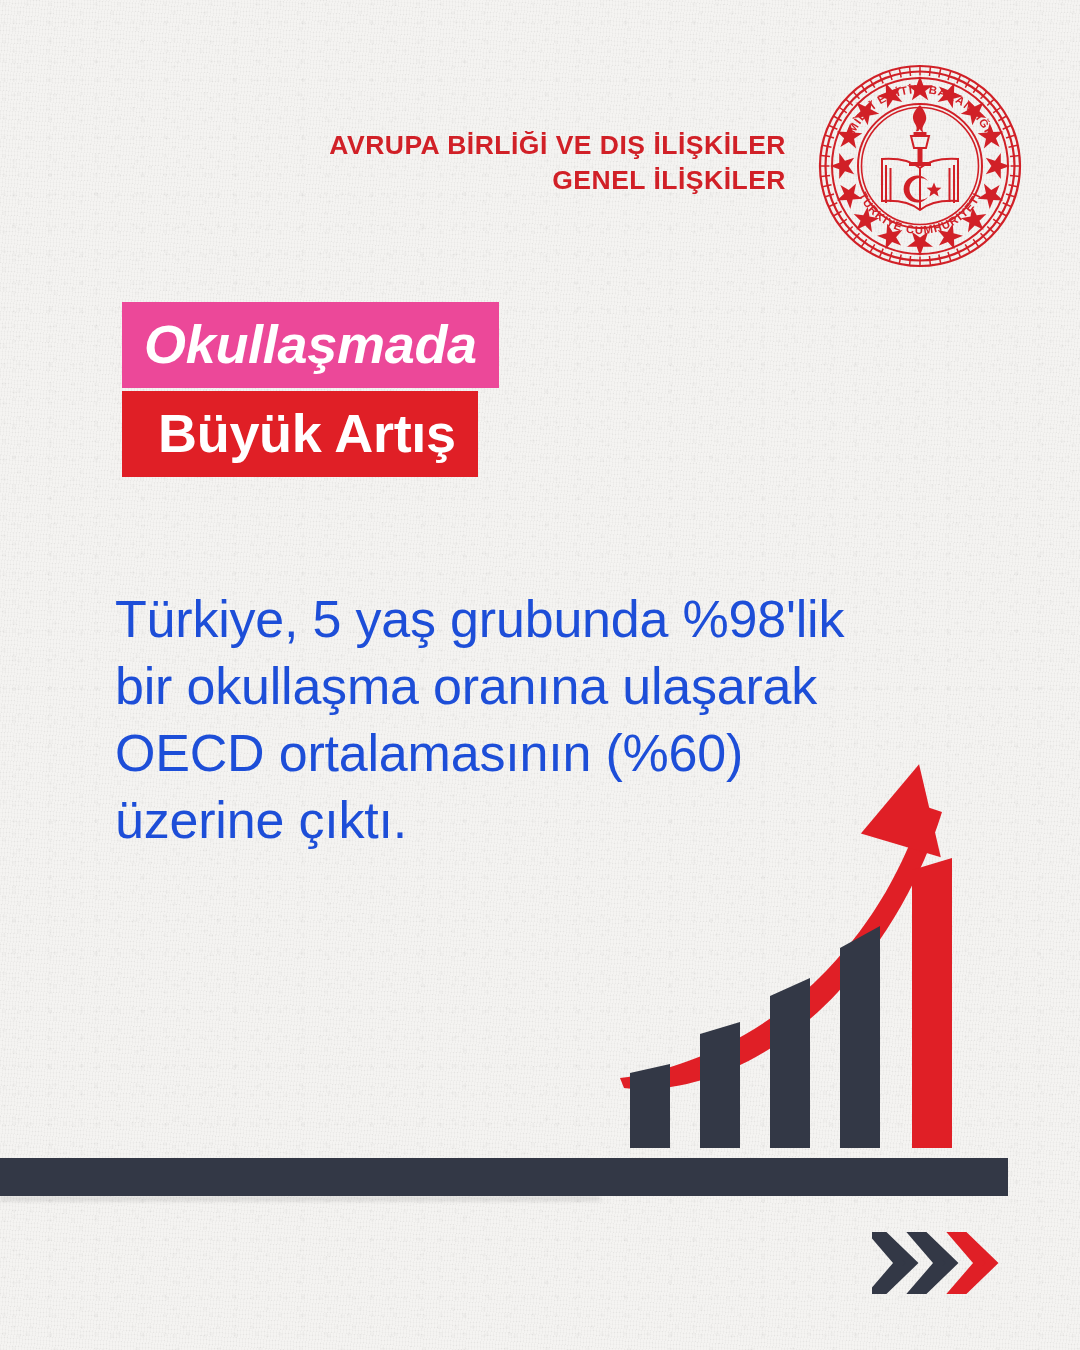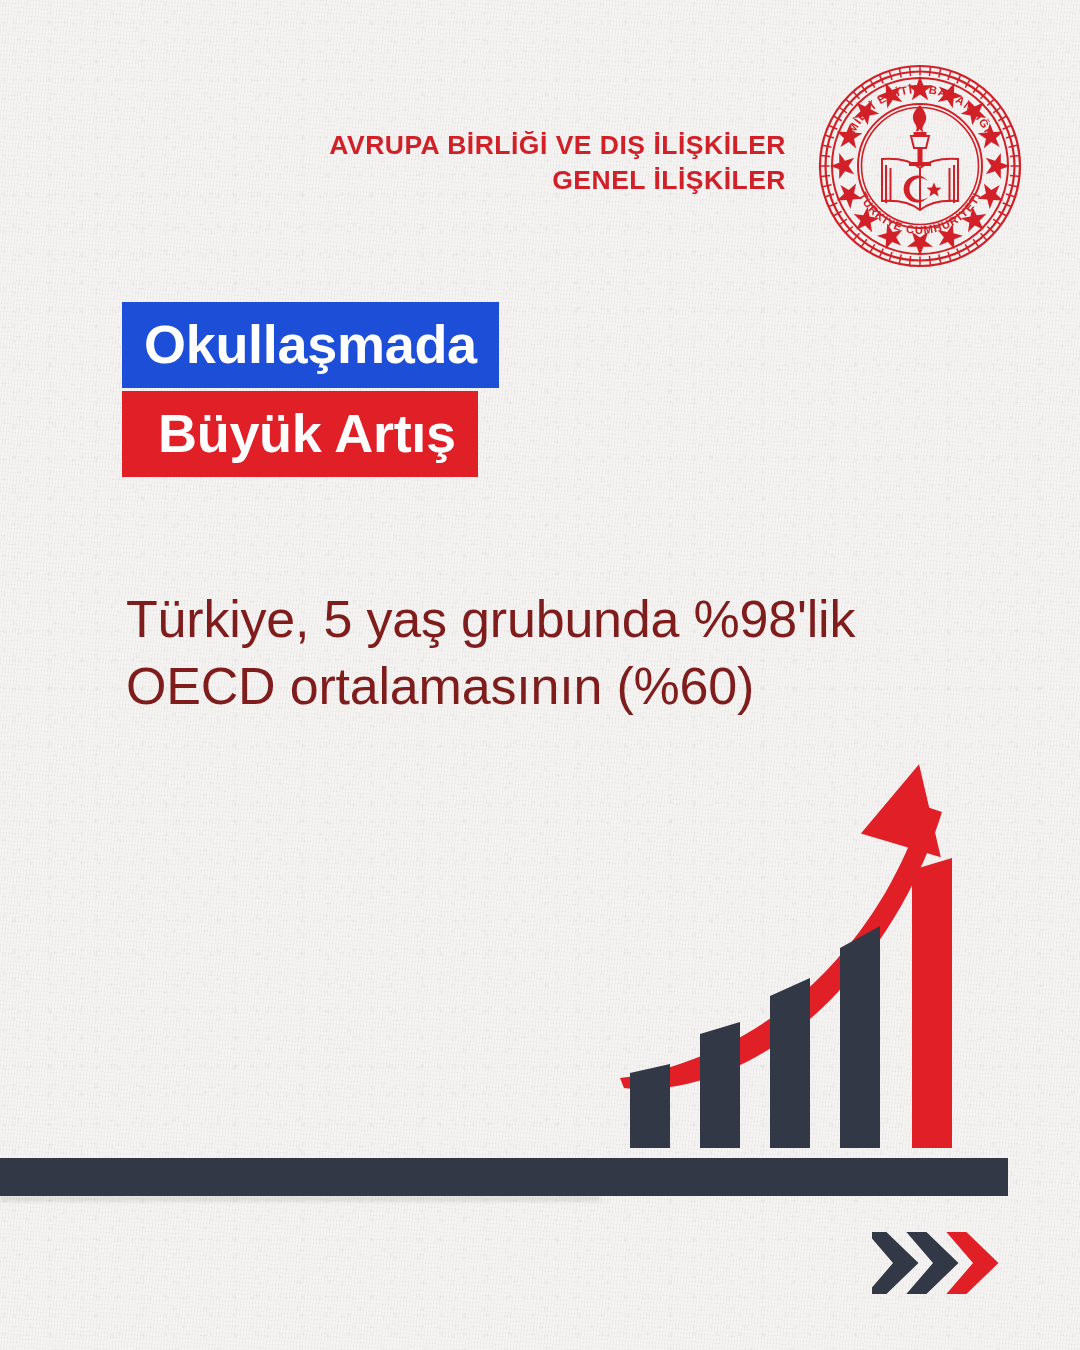--- a/index.html
+++ b/index.html
@@ -88,30 +88,30 @@
   #title-block { top: 302px; left: 122px; }
   .title-row {
     display: inline-block;
     color: #ffffff;
     font-size: 54px;
     font-weight: bold;
     letter-spacing: -0.3px;
     line-height: 1;
     padding: 15px 22px 17px 22px;
   }
-  #title-line-1 { background: #1d4ed8; }
+  #title-line-1 { background: #ec4899; font-style: italic; }
   #title-line-2 { background: #e01f26; margin-top: 3px; padding-left: 36px; }
   .title-wrap-2 { display: block; }
 
   
   #body-text {
     top: 586px;
-    left: 126px;
+    left: 115px;
     width: 800px;
-    color: #7f1d1d;
+    color: #1d4ed8;
     font-size: 52px;
     line-height: 67px;
     font-weight: 400;
     letter-spacing: -0.2px;
   }
   #body-text .bline { white-space: nowrap; display: block; }
 
   
   #chart-graphic {
     top: 748px;
@@ -327,21 +327,23 @@
     </svg>
   </div>
 
   <div class="layer" id="title-block">
     <div><span class="title-row" id="title-line-1">Okullaşmada</span></div>
     <div class="title-wrap-2"><span class="title-row" id="title-line-2">Büyük Artış</span></div>
   </div>
 
   <div class="layer" id="body-text">
     <span class="bline">Türkiye, 5 yaş grubunda %98'lik</span>
+    <span class="bline">bir okullaşma oranına ulaşarak</span>
     <span class="bline">OECD ortalamasının (%60)</span>
+    <span class="bline">üzerine çıktı.</span>
   </div>
 
   <div class="layer" id="chart-graphic">
     <svg viewBox="0 0 420 420" width="420" height="420" aria-hidden="true">
 
       <g>
         <path d="M8 330
                  C 70 322, 150 290, 215 222
                  C 262 173, 292 118, 312 58
                  L 330 64

